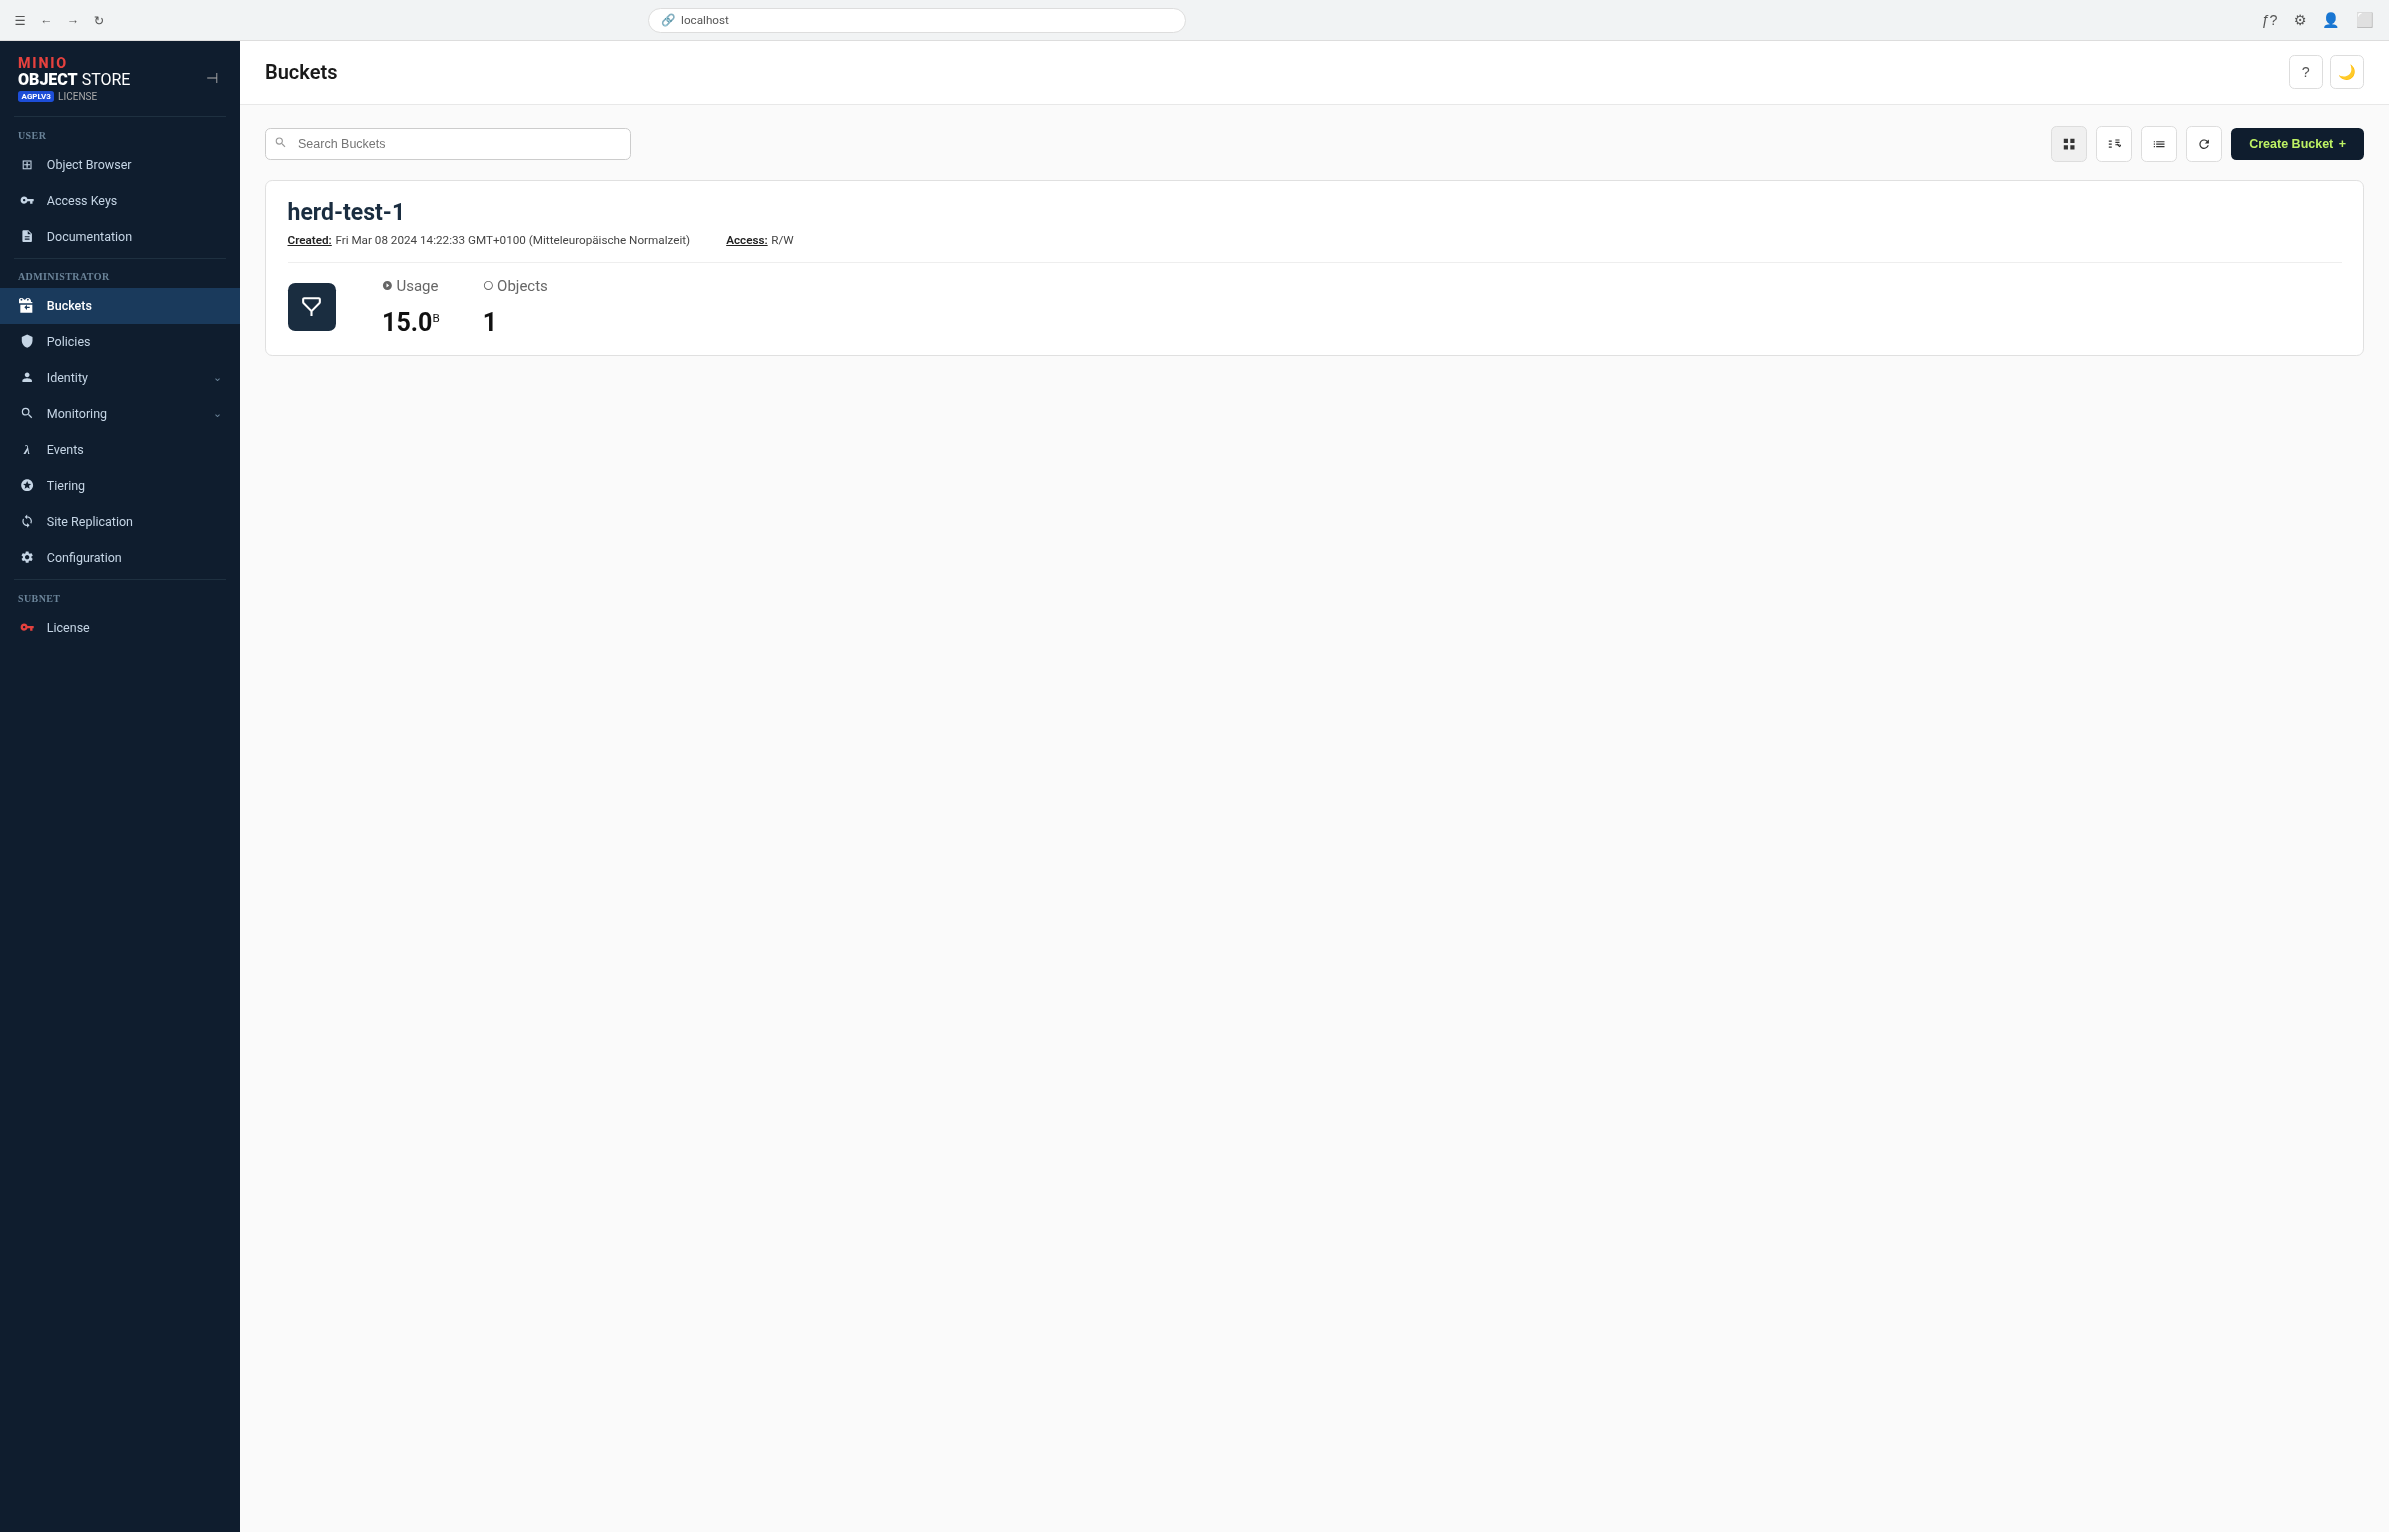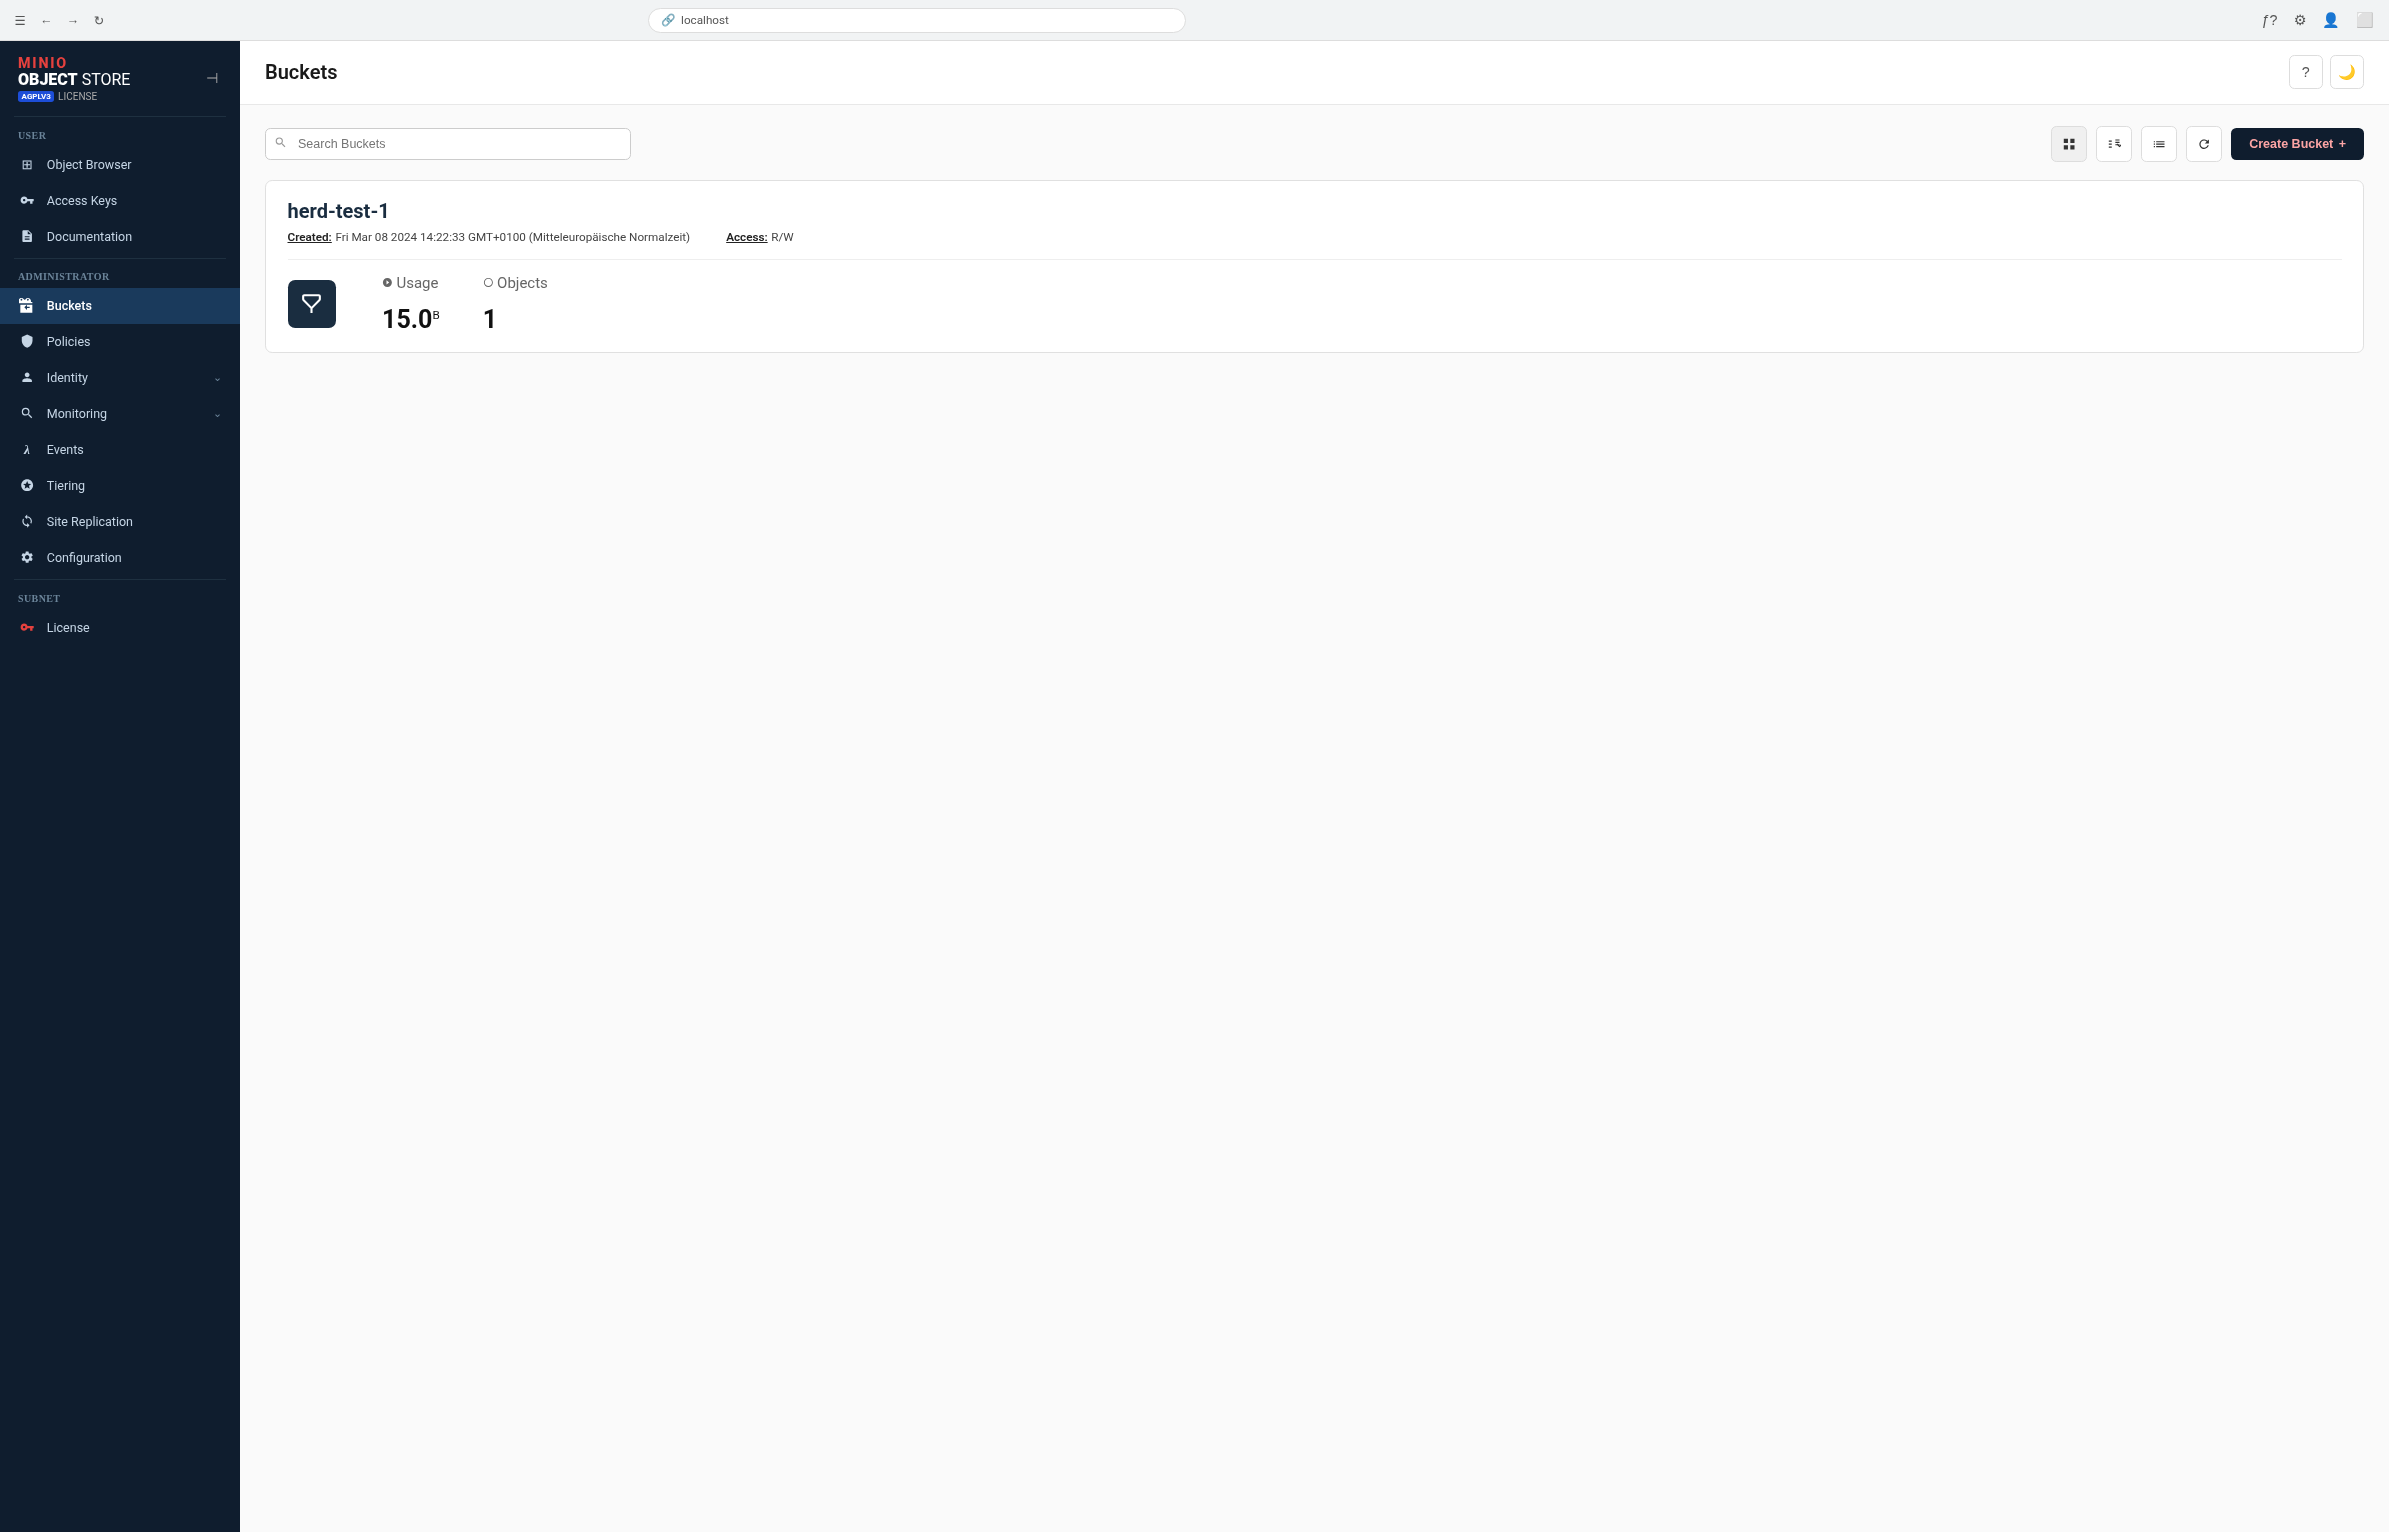--- a/index.html
+++ b/index.html
@@ -270,42 +270,42 @@
       border-radius: 5.4px;
       cursor: pointer;
       display: flex;
       align-items: center;
       justify-content: center;
       font-size: 14.3px;
       color: #333;
     }
     .create-bucket-btn {
       background: #0f1d2e;
-      color: #fca5a5;
+      color: #bef264;
       border: none;
       border-radius: 5.4px;
       padding: 9px 18px;
       font-size: 12.5px;
       font-weight: 600;
       cursor: pointer;
       display: flex;
       align-items: center;
       gap: 5.4px;
       white-space: nowrap;
     }
 
     
     .bucket-card {
       background: white;
       border: 0.9px solid #e0e0e0;
       border-radius: 7.2px;
       padding: 18px 21.5px;
     }
     .bucket-name {
-      font-size: 20px;
+      font-size: 23px;
       font-weight: 700;
       color: #1a2d40;
       margin-bottom: 7.2px;
     }
     .bucket-meta {
       display: flex;
       align-items: center;
       gap: 36px;
       font-size: 11.7px;
       color: #444;

